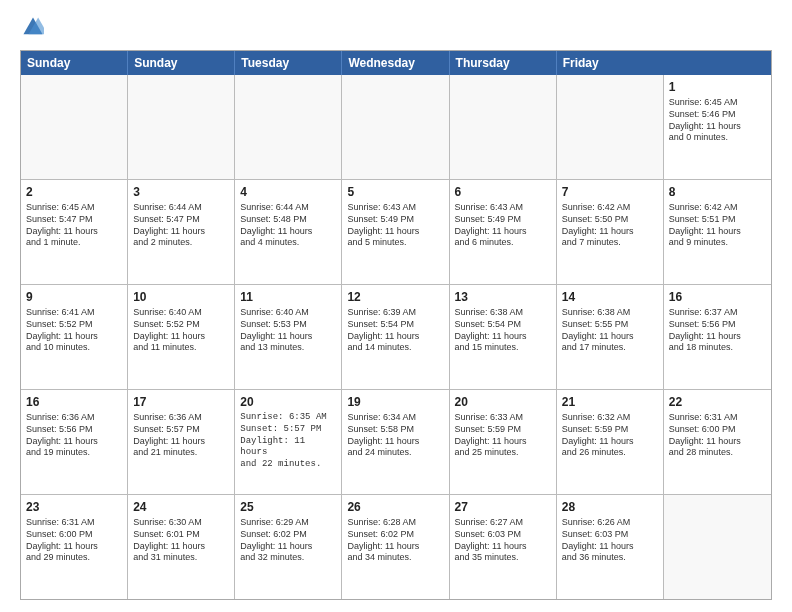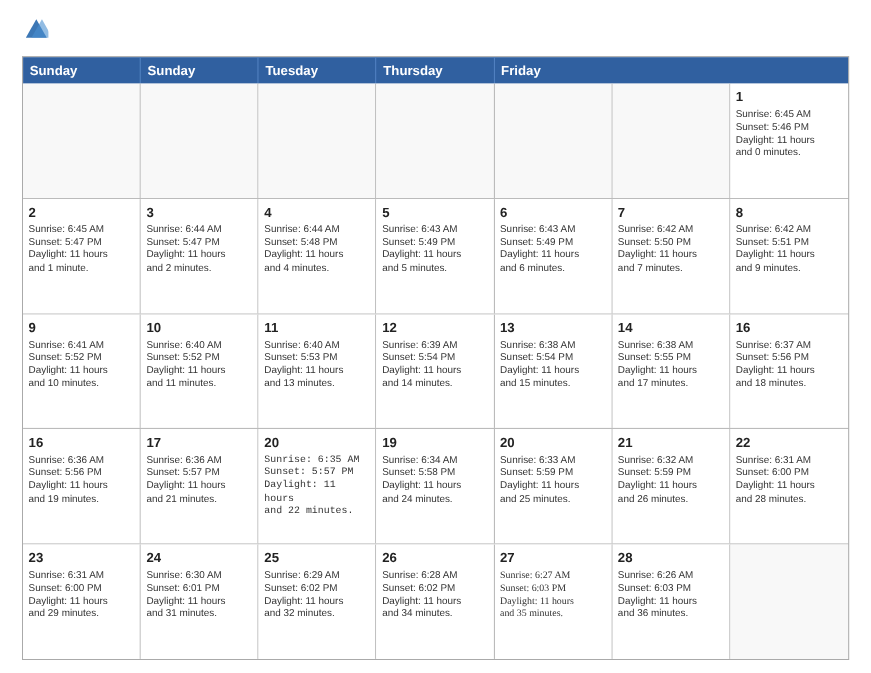--- a/index.html
+++ b/index.html
@@ -124,20 +124,21 @@
       <div class="calendar-title"></div>
       <div class="calendar-subtitle"></div>
     </div>
   </div>
 
   <div class="calendar">
     <div class="cal-header-row">
     <div class="cal-header-cell">Sunday</div>
         <div class="cal-header-cell">Sunday</div>
         <div class="cal-header-cell">Tuesday</div>
+        <div class="cal-header-cell">Wednesday</div>
         <div class="cal-header-cell">Thursday</div>
         <div class="cal-header-cell">Friday</div>
       </div>
     <div class="cal-body">
     <div class="cal-week">
           <div class="cal-cell empty"></div>
           <div class="cal-cell empty"></div>
           <div class="cal-cell empty"></div>
           <div class="cal-cell empty"></div>
           <div class="cal-cell empty"></div>
@@ -327,21 +328,21 @@
           </div>
           <div class="cal-cell">
             <span class="day-num">26</span>
             <div class="cell-info" style="white-space: pre-line;">Sunrise: 6:28 AM
 Sunset: 6:02 PM
 Daylight: 11 hours
 and 34 minutes.</div>
           </div>
           <div class="cal-cell">
             <span class="day-num">27</span>
-            <div class="cell-info" style="white-space: pre-line; font-family: Liberation Serif, serif;">Sunrise: 6:27 AM
+            <div class="cell-info" style="white-space: pre-line;">Sunrise: 6:27 AM
 Sunset: 6:03 PM
 Daylight: 11 hours
 and 35 minutes.</div>
           </div>
           <div class="cal-cell">
             <span class="day-num">28</span>
             <div class="cell-info" style="white-space: pre-line;">Sunrise: 6:26 AM
 Sunset: 6:03 PM
 Daylight: 11 hours
 and 36 minutes.</div>

